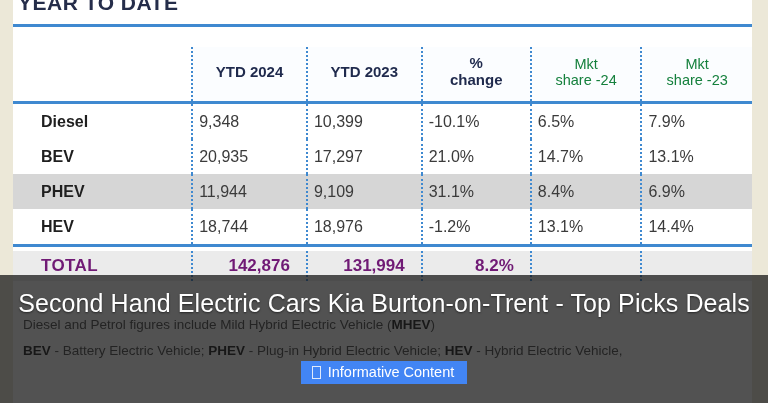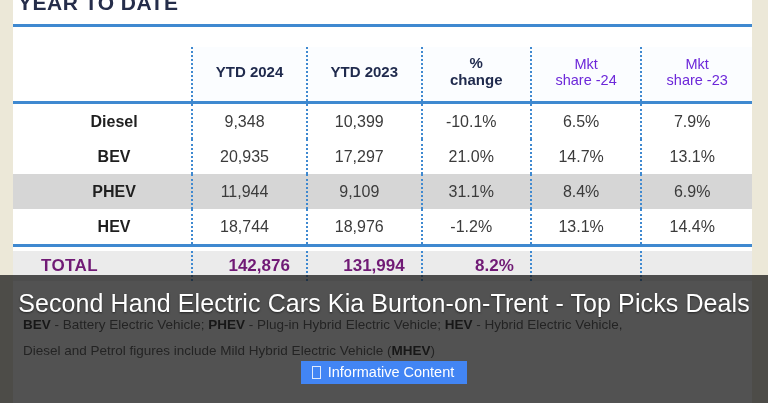--- a/index.html
+++ b/index.html
@@ -83,38 +83,38 @@
     vertical-align: middle;
     text-align: center;
     padding: 2px 6px 6px 6px;
     font-size: 15px;
     line-height: 1.12;
     font-weight: bold;
     color: #1f2a4d;
     background: #fbfdff;
   }
   thead th.mkt {
-    color: #6d28d9;
+    color: #15803d;
     font-weight: normal;
     font-size: 14.5px;
   }
   thead th.blank { background: #ffffff; }
 
   tbody td {
     height: 35px;
     font-size: 16px;
     color: #3b3b3b;
-    text-align: center;
+    text-align: left;
     padding: 0 16px 0 6px;
     vertical-align: middle;
     white-space: nowrap;
   }
   tbody td.lbl {
-    text-align: center;
-    padding-left: 40px;
+    text-align: left;
+    padding-left: 28px;
     font-weight: bold;
     color: #1f1f1f;
     font-size: 16px;
   }
   tbody tr.alt td { background: #d6d6d6; }
   tbody tr.plain td { background: #ffffff; }
 
   
   .sep {
     border-left: 2px dotted #3f89d0;
@@ -306,24 +306,24 @@
           <td class="sep">8.2%</td>
           <td class="sep"></td>
           <td class="sep"></td>
         </tr>
       </tfoot>
     </table>
   </div>
 
   <div class="footnotes">
     <div class="fn-line">
-      <b>BEV</b><span> - Battery Electric Vehicle; </span><b>PHEV</b><span> - Plug-in Hybrid Electric Vehicle; </span><b>HEV</b><span> - Hybrid Electric Vehicle,</span>
+      <span>Diesel and Petrol figures include Mild Hybrid Electric Vehicle (</span><b>MHEV</b><span>)</span>
     </div>
     <div class="fn-line">
-      <span>Diesel and Petrol figures include Mild Hybrid Electric Vehicle (</span><b>MHEV</b><span>)</span>
+      <b>BEV</b><span> - Battery Electric Vehicle; </span><b>PHEV</b><span> - Plug-in Hybrid Electric Vehicle; </span><b>HEV</b><span> - Hybrid Electric Vehicle,</span>
     </div>
   </div>
 
   <div class="dark-overlay"></div>
 
   <div class="overlay-title">Second Hand Electric Cars Kia Burton-on-Trent - Top Picks Deals</div>
 
   <div class="badge-row">
     <span class="badge">
       <span class="glyph"></span>

